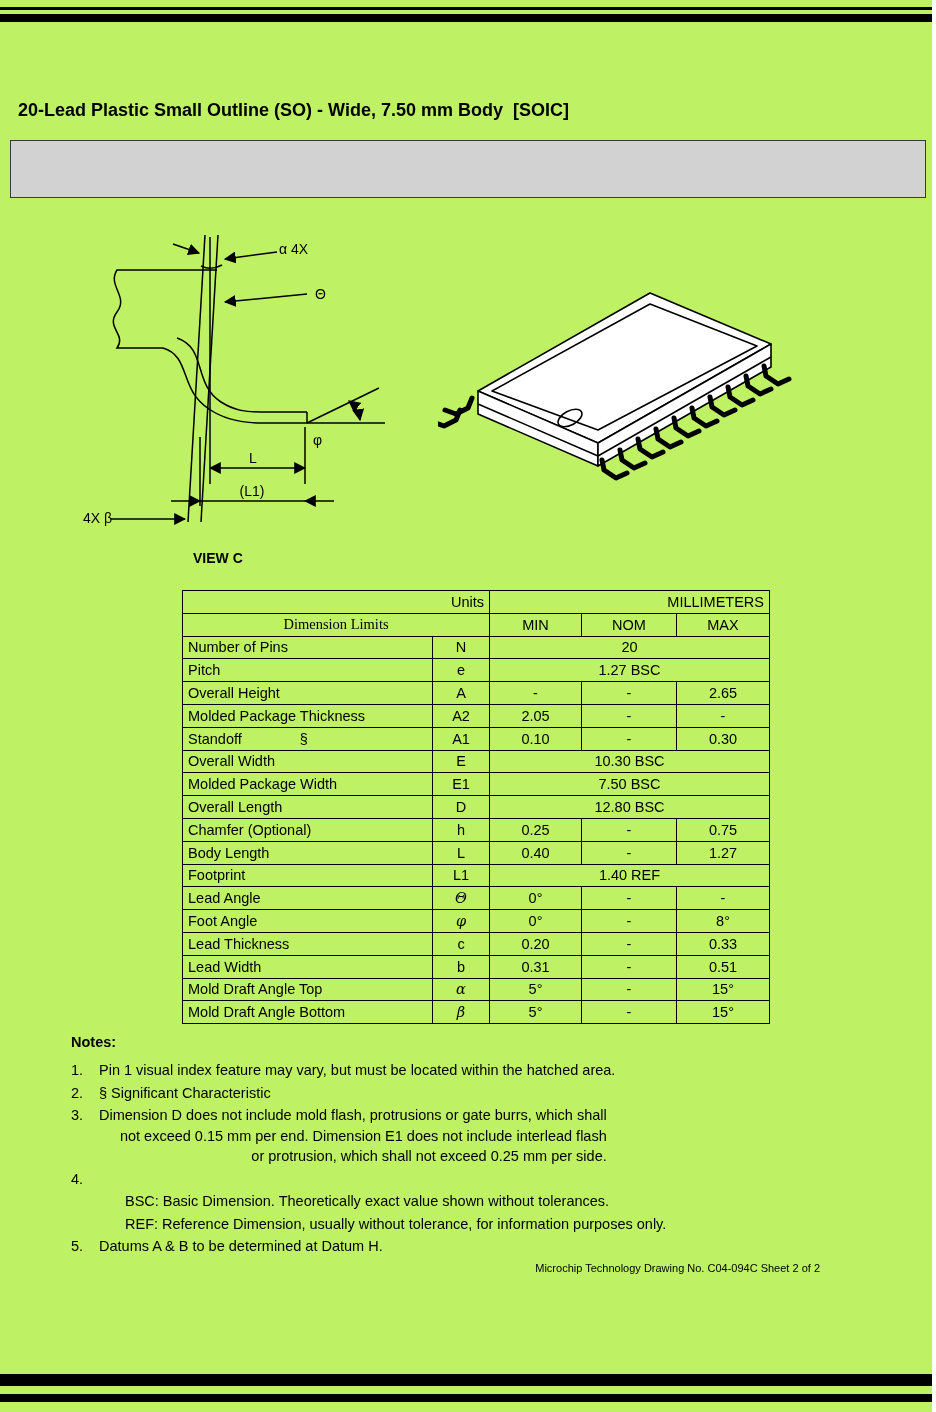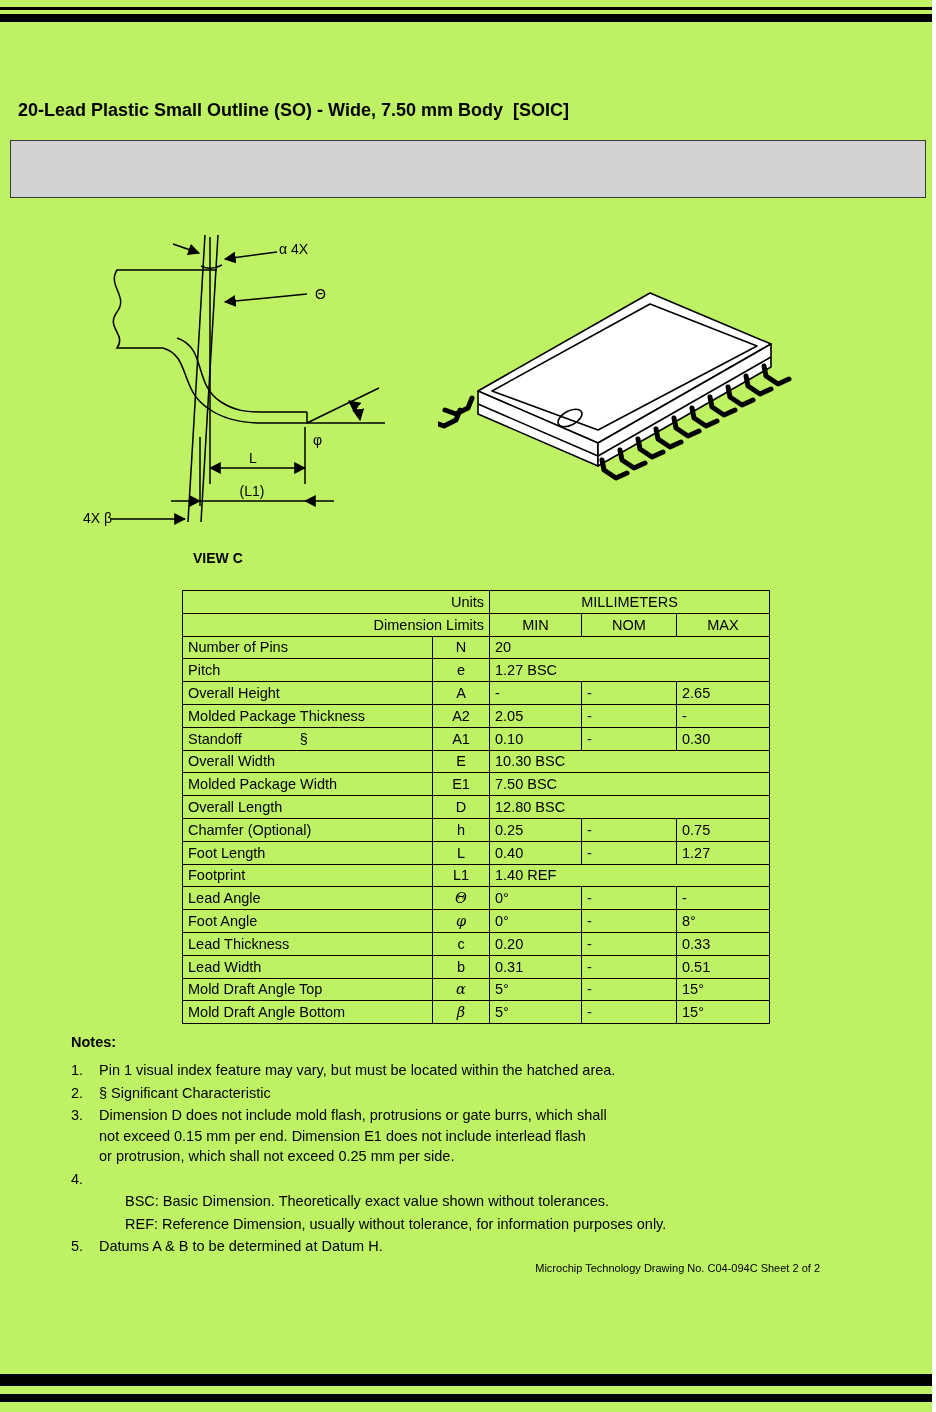--- a/index.html
+++ b/index.html
@@ -17,34 +17,34 @@
   .banner { position:absolute; left:10px; top:140px; width:916px; height:58px; background:#d2d2d2; border:1px solid #3a3a3a; }
 
   svg { position:absolute; }
   svg text { font-family:"Liberation Sans", sans-serif; fill:#000; }
   .svg-viewc { left:55px; top:222px; }
   .svg-iso   { left:438px; top:266px; }
 
   .dim-table { position:absolute; left:182px; top:590px; border-collapse:collapse; table-layout:fixed; font-size:14.5px;padding-left:21px; }
   .dim-table th, .dim-table td { border:1px solid #000; height:22.8px; padding:0 5px; font-weight:normal; overflow:hidden; white-space:nowrap; }
   .h-units { text-align:right; padding-right:32px; }
-  .h-mm    { text-align:center; }
-  .h-dim   { text-align:right; padding-right:46px; }
+  .h-mm    { text-align:right; }
+  .h-dim   { text-align:center; padding-right:46px;font-family:Liberation Serif, serif; }
   .h-col   { text-align:center; }
   .c-label { text-align:left;margin-top:20px; }
   .c-sym   { text-align:center; }
-  .c-val   { }
+  .c-val   { text-align:center; }
   .greek   { font-style:italic; font-family:"DejaVu Serif", serif; }
   .suffix  { display:inline-block; margin-left:58px; }
 
   .notes { position:absolute; left:55px; top:1032px; width:720px; font-size:14.5px;margin-left:16px; }
   .notes-title { font-weight:bold; margin-bottom:7px; line-height:21px; }
   .note-item { display:flex; line-height:20.5px; margin-bottom:2px; }
   .note-num  { width:28px; flex:none; }
-  .note-text { white-space:pre-line; }
+  .note-text { white-space:pre-line;text-align:right; }
   .note-sub  { margin-left:54px; line-height:20.5px; margin-bottom:2px; }
 
   .footer { position:absolute; left:0; top:1262px; width:820px; text-align:right; font-size:11px; }
 </style>
 </head>
 <body>
 
 <div class="page">
 
   <div class="rule rule-top-thin"></div>
@@ -209,21 +209,21 @@
           <td class="c-val" colspan="3">12.80 BSC</td>
         </tr>
         <tr>
           <td class="c-label">Chamfer (Optional)</td>
           <td class="c-sym">h</td>
           <td class="c-val">0.25</td>
           <td class="c-val">-</td>
           <td class="c-val">0.75</td>
         </tr>
         <tr>
-          <td class="c-label">Foot Length</td>
+          <td class="c-label">Body Length</td>
           <td class="c-sym">L</td>
           <td class="c-val">0.40</td>
           <td class="c-val">-</td>
           <td class="c-val">1.27</td>
         </tr>
         <tr>
           <td class="c-label">Footprint</td>
           <td class="c-sym">L1</td>
           <td class="c-val" colspan="3">1.40 REF</td>
         </tr>

